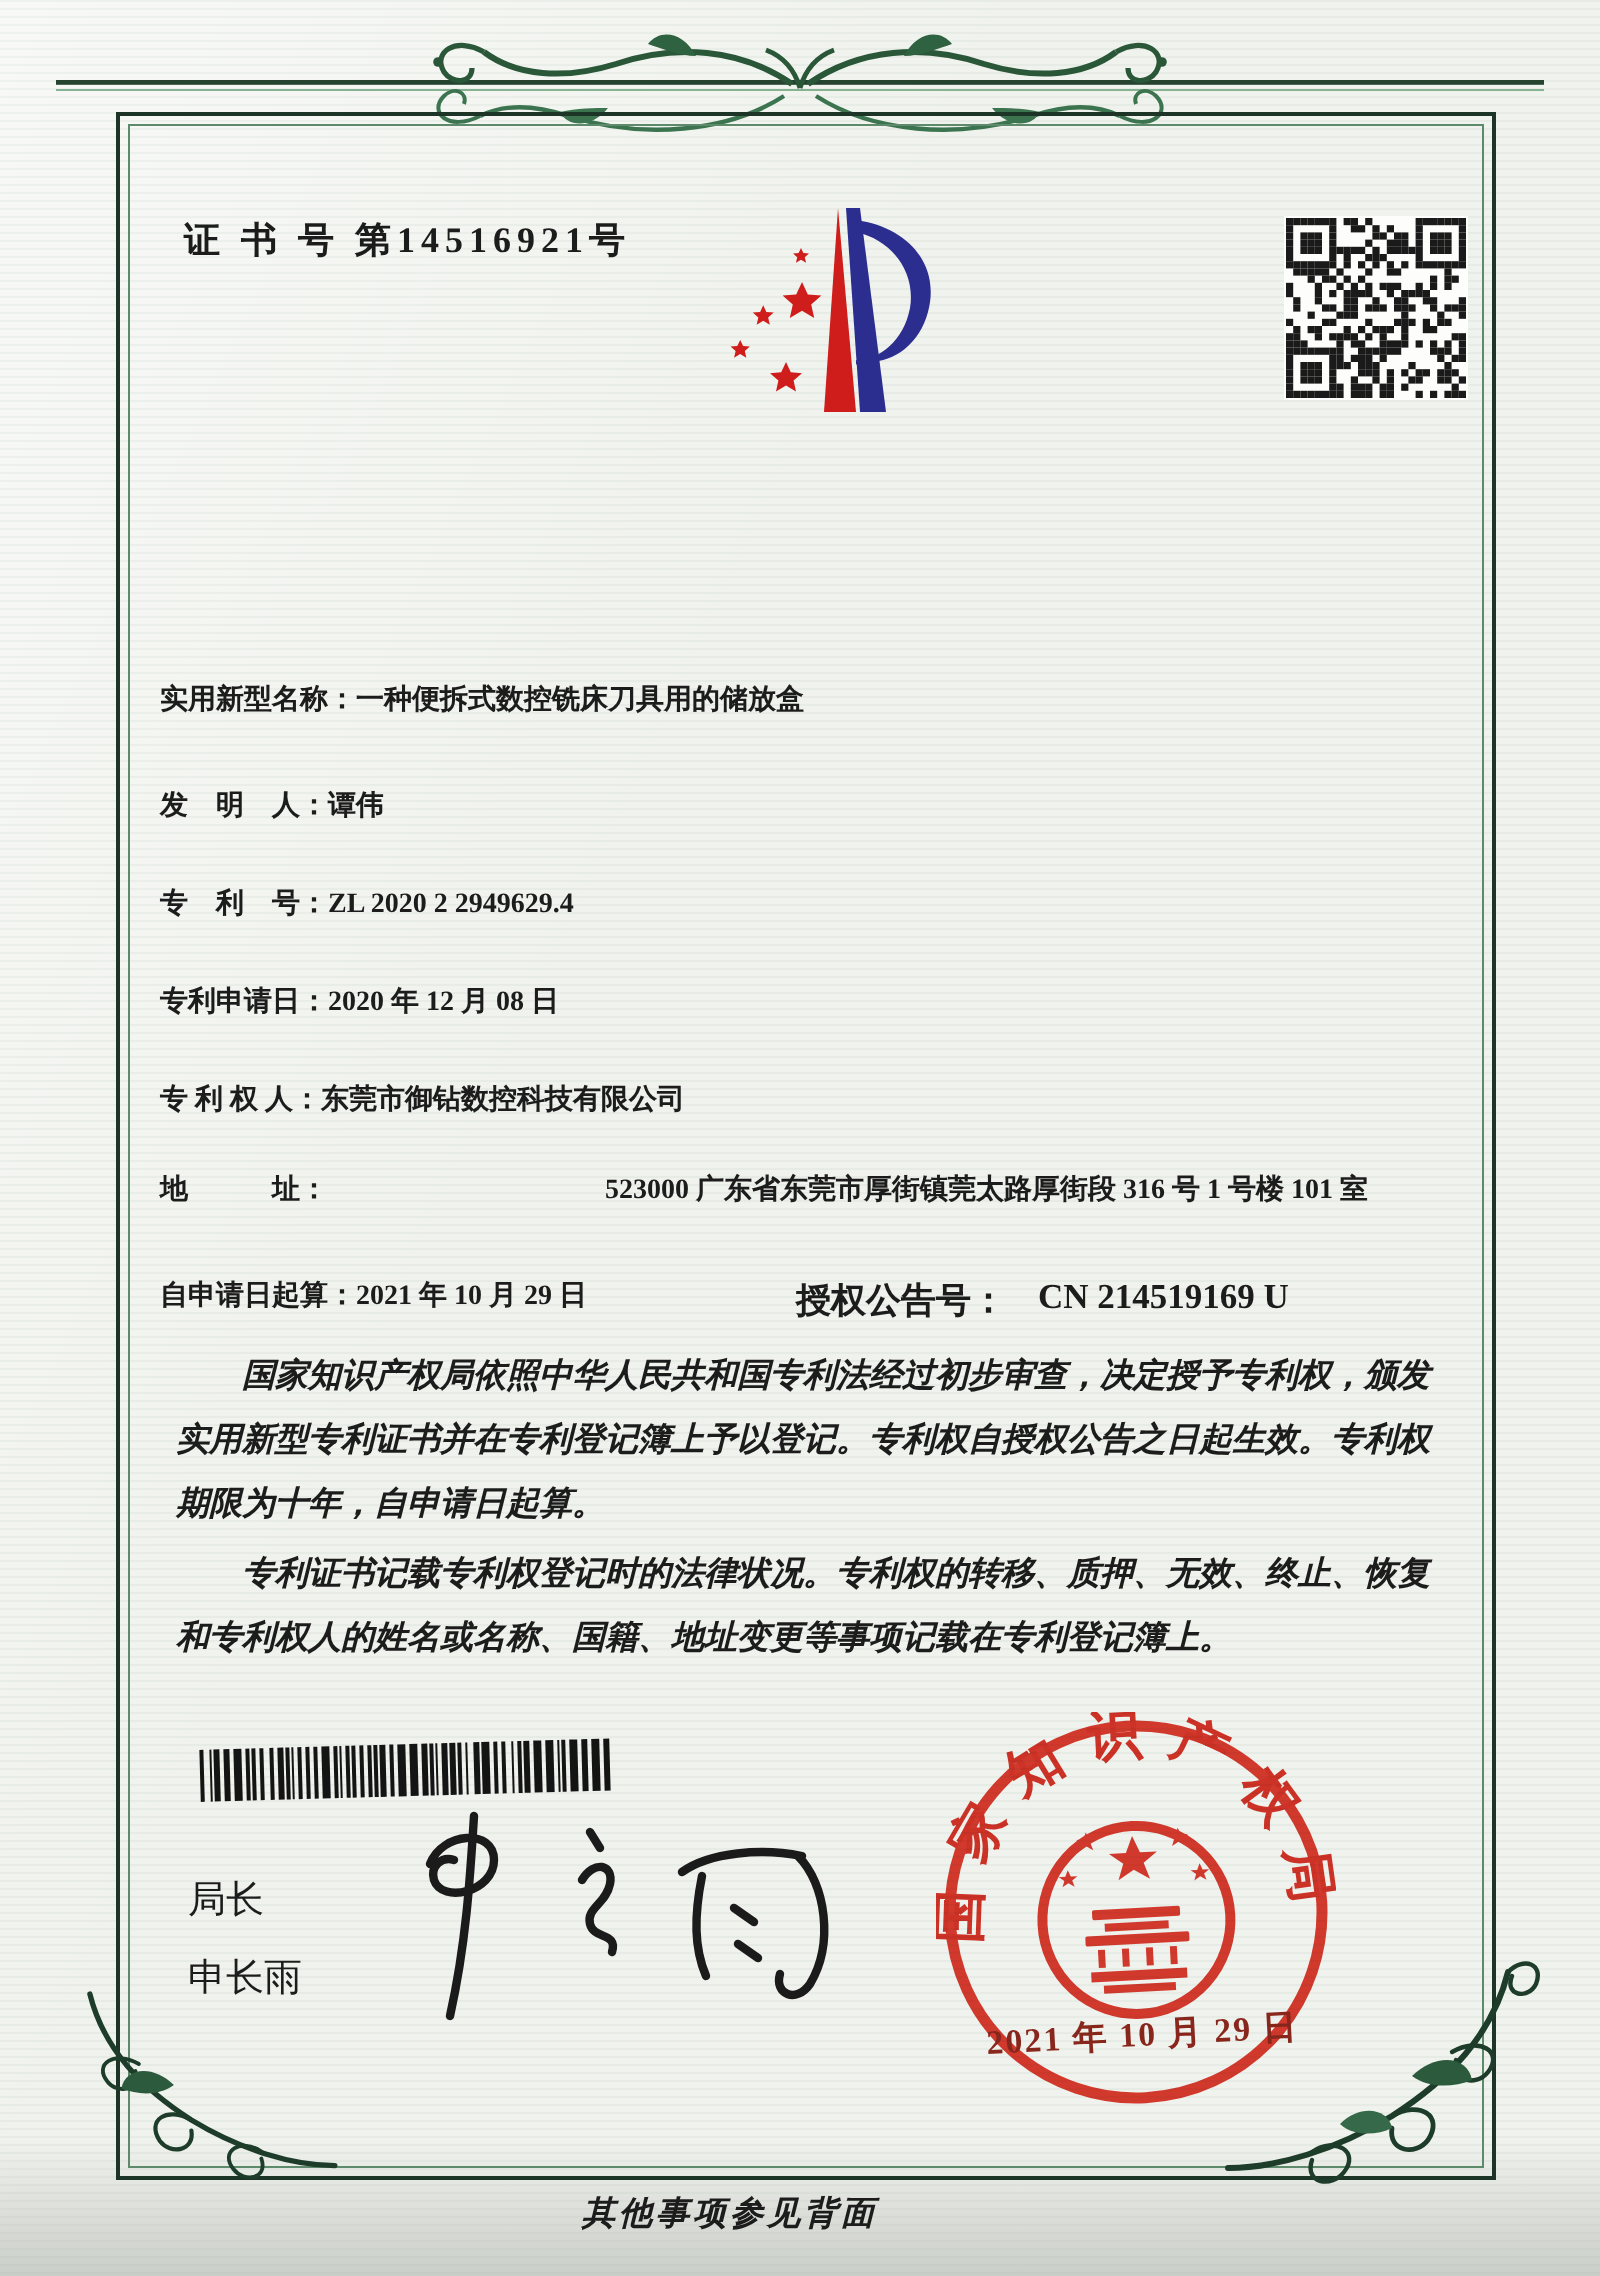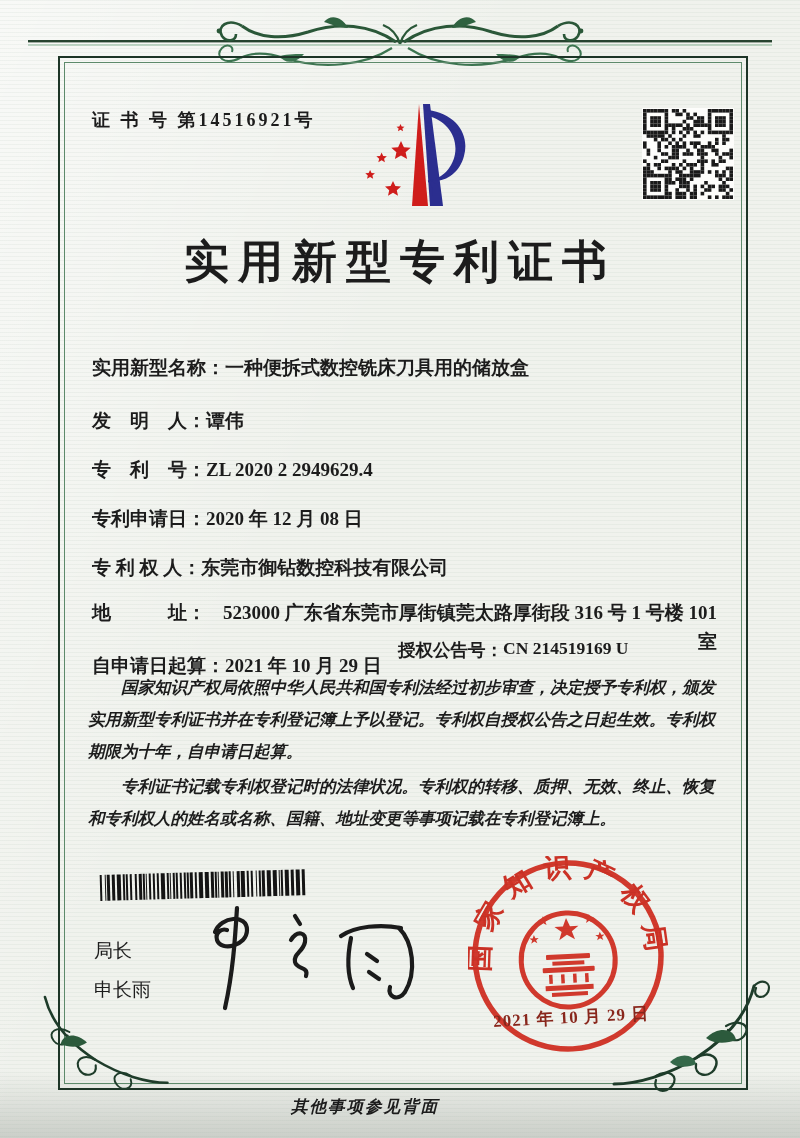--- a/index.html
+++ b/index.html
@@ -12,25 +12,25 @@
       linear-gradient(180deg, rgba(0,0,0,0) 94%, rgba(70,80,70,.22) 100%);
     font-family:"Liberation Serif","DejaVu Serif",serif;
     color:#1c1c1c; overflow:hidden;
   }
   .abs{position:absolute;}
   
   .frame-outer{left:58px; top:56px; width:686px; height:1030px; border:2.5px solid #1d3527;}
   .frame-inner{left:4px; top:4px; right:4px; bottom:4px; position:absolute; border:1px solid #5d8a6b;}
   .cert-no{left:92px; top:108px; font-size:18px; font-weight:600; letter-spacing:3px;}
   .title{left:0; top:232px; width:800px; text-align:center; font-size:45px; font-weight:700; letter-spacing:9px;}
-  .field-row{left:92px; width:625px; font-size:19px; font-weight:600; line-height:1.55; display:flex;margin-top:13px;}
+  .field-row{left:80px; width:625px; font-size:14px; font-weight:600; line-height:1.55; display:flex;}
   .field-label{flex:none; white-space:pre;}
   .field-value{flex:1 1 auto;}
   .addr-value{max-width:520px;text-align:right;}
-  .grant-no{left:398px; top:638px; font-size:17.5px; font-weight:600; display:flex;}
+  .grant-no{left:398px; top:638px; font-size:17.5px; font-weight:600; display:flex;gap:16px;}
   .body-par{left:88px; top:672px; width:628px; font-size:16.5px; line-height:1.95; font-style:italic; font-weight:600;}
   .body-par p{margin:0 0 2px 0; text-indent:2em;}
   .barcode{left:100px; top:872px; width:212px; height:26px; display:flex; align-items:stretch; transform:rotate(-1.6deg);}
   .barcode div{height:100%;}
   .sig-labels{left:94px; top:932px; font-size:19px; font-weight:400; line-height:2.05;}
   .sig-script{left:185px; top:900px;}
   .seal{left:468px; top:856px; width:200px; height:200px; opacity:.94; mix-blend-mode:multiply;}
   .page-indicator{left:0; top:1050px; width:760px; text-align:center; font-size:15.5px; font-weight:600; letter-spacing:1px;}
   .back-note{left:0; top:1096px; width:730px; text-align:center; font-size:16.5px; font-weight:600; font-style:italic; letter-spacing:2px;}
   .qr{left:642px; top:108px; width:92px; height:92px;}
@@ -407,21 +407,20 @@
         <rect x="40.6" y="87.4" width="3.6" height="3.6" fill="#1a1a1a"></rect>
         <rect x="47.800000000000004" y="87.4" width="3.6" height="3.6" fill="#1a1a1a"></rect>
         <rect x="51.4" y="87.4" width="3.6" height="3.6" fill="#1a1a1a"></rect>
         <rect x="65.8" y="87.4" width="3.6" height="3.6" fill="#1a1a1a"></rect>
         <rect x="73" y="87.4" width="3.6" height="3.6" fill="#1a1a1a"></rect>
         <rect x="80.2" y="87.4" width="3.6" height="3.6" fill="#1a1a1a"></rect>
         <rect x="83.8" y="87.4" width="3.6" height="3.6" fill="#1a1a1a"></rect>
         <rect x="87.4" y="87.4" width="3.6" height="3.6" fill="#1a1a1a"></rect>
       </svg></div>
 
-  <div class="abs title">实用新型专利证书</div>
 
   <div class="abs field-row" style="top:340px">
     <span class="field-label">实用新型名称：</span>
     <span class="field-value">一种便拆式数控铣床刀具用的储放盒</span>
   </div>
   <div class="abs field-row" style="top:393px">
     <span class="field-label">发　明　人：</span>
     <span class="field-value">谭伟</span>
   </div>
   <div class="abs field-row" style="top:442px">

